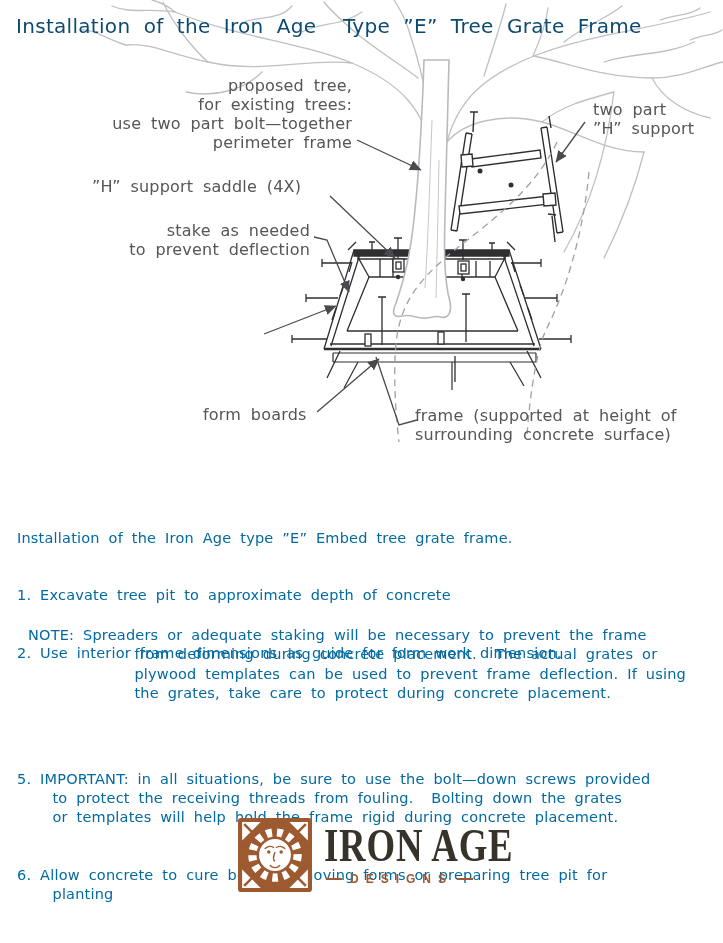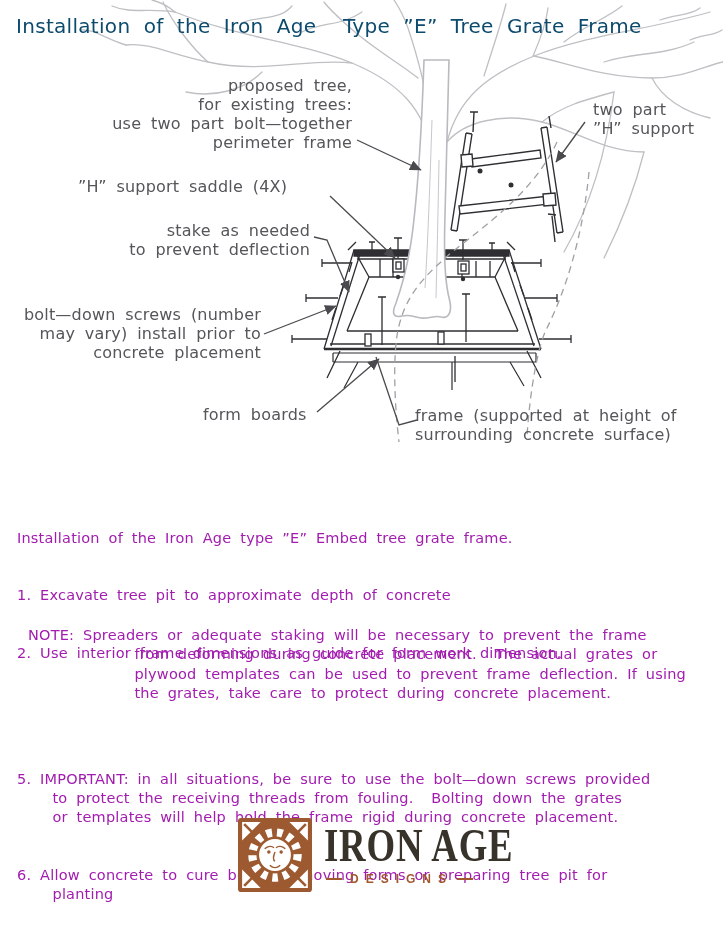--- a/index.html
+++ b/index.html
@@ -13,21 +13,21 @@
     position:absolute;left:16px;top:14px;
     font-size:20px;color:#0c4a6e;letter-spacing:.3px;word-spacing:.33em;
     white-space:pre;
   }
   .lbl{
     position:absolute;font-size:16px;line-height:19px;color:#55555a;
     white-space:pre;word-spacing:.28em;letter-spacing:.2px;
   }
   .lbl.r{text-align:right;}
   .body-text{
-    position:absolute;font-size:14.5px;line-height:19.3px;color:#a21caf;
+    position:absolute;font-size:14.5px;line-height:19.3px;color:#0369a1;
     white-space:pre;word-spacing:.28em;letter-spacing:.2px;
   }
   .logo{position:absolute;left:238px;top:818px;display:flex;align-items:flex-start;}
   .logo-emblem{width:74px;height:74px;display:block;}
   .logo-text{margin-left:12px;padding-top:8px;}
   .logo-name{
     font-family:"Liberation Serif",serif;font-weight:bold;font-size:46px;line-height:40px;
     color:#37322a;letter-spacing:1px;transform:scaleX(.8);transform-origin:left top;
     white-space:nowrap;
   }
@@ -171,28 +171,25 @@
   <div class="page-title">Installation of the Iron Age  Type ”E” Tree Grate Frame</div>
 
   <div class="lbl r" style="top:76px; right:371px;">proposed tree,
 for existing trees:
 use two part bolt—together
 perimeter frame</div>
 
   <div class="lbl" style="top:100px; left:593px;">two part
 ”H” support</div>
 
-  <div class="lbl" style="top:177px; left:78px;">”H” support saddle (4X)</div>
+  <div class="lbl" style="top:177px; left:92px;">”H” support saddle (4X)</div>
 
   <div class="lbl r" style="top:221px; right:413px;">stake as needed
 to prevent deflection</div>
 
-  <div class="lbl r" style="top:305px; right:462px;">bolt—down screws (number
-may vary) install prior to
-concrete placement</div>
 
   <div class="lbl" style="top:405px; left:203px;">form boards</div>
 
   <div class="lbl" style="top:406px; left:415px;">frame (supported at height of
 surrounding concrete surface)</div>
 
   <div class="body-text" style="top:490px; left:17px;">
     <div>Installation of the Iron Age type ”E” Embed tree grate frame.</div>
     <div>1. Excavate tree pit to approximate depth of concrete</div>
     <div>2. Use interior frame dimensions as guide for form work dimension.</div>

